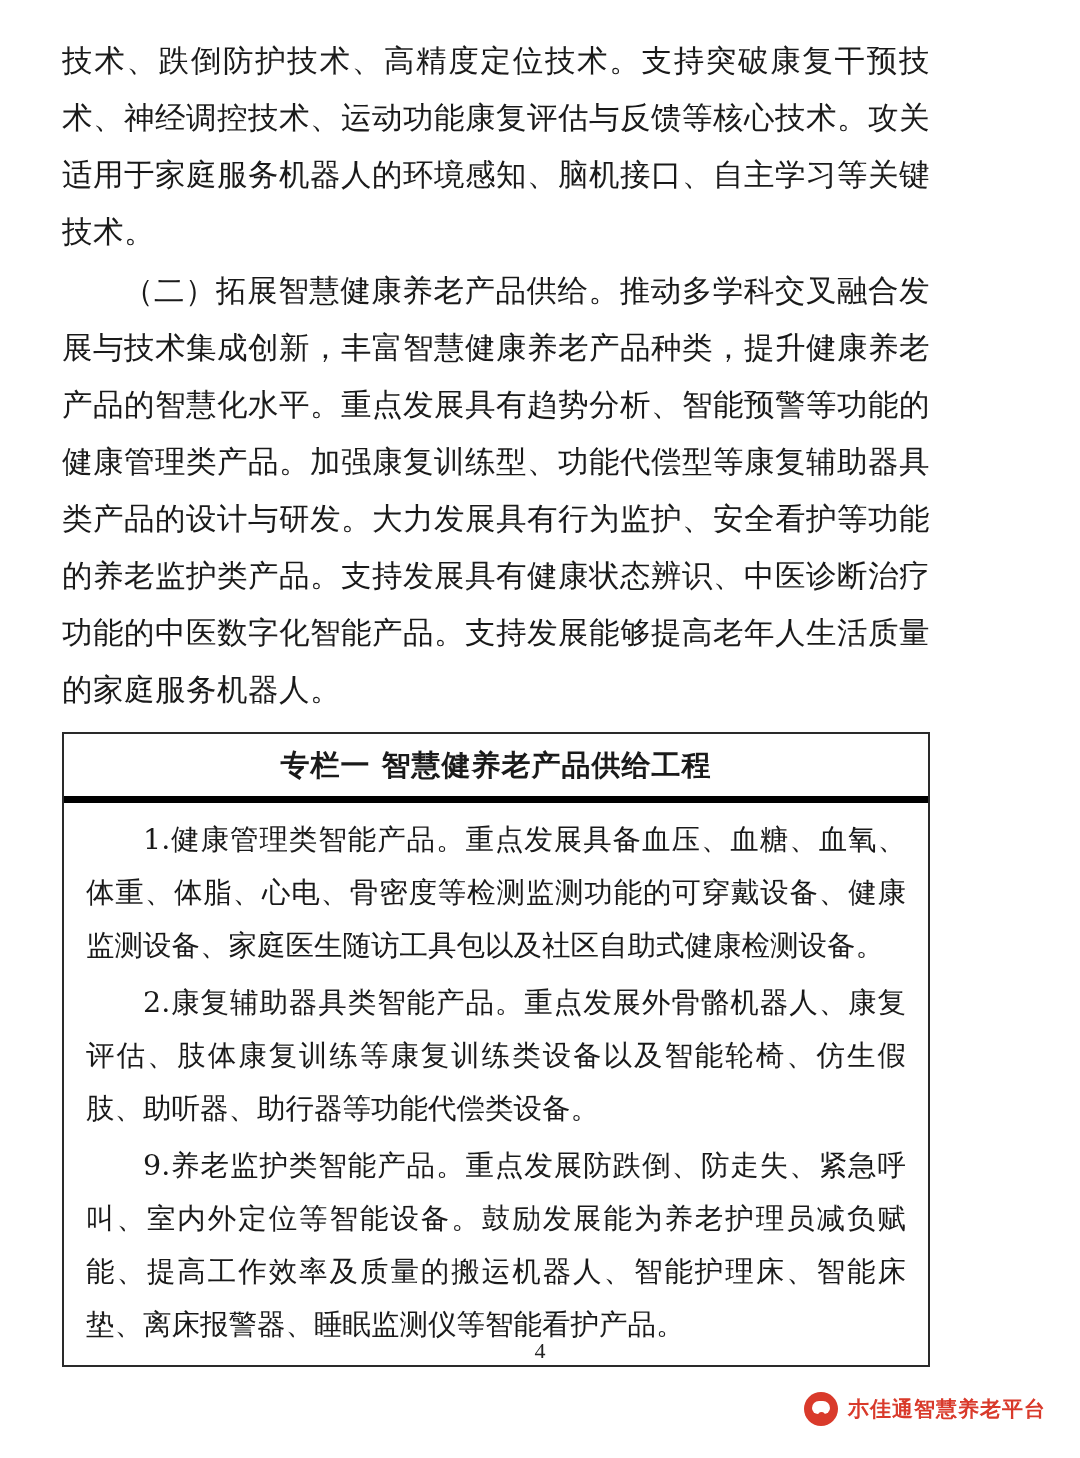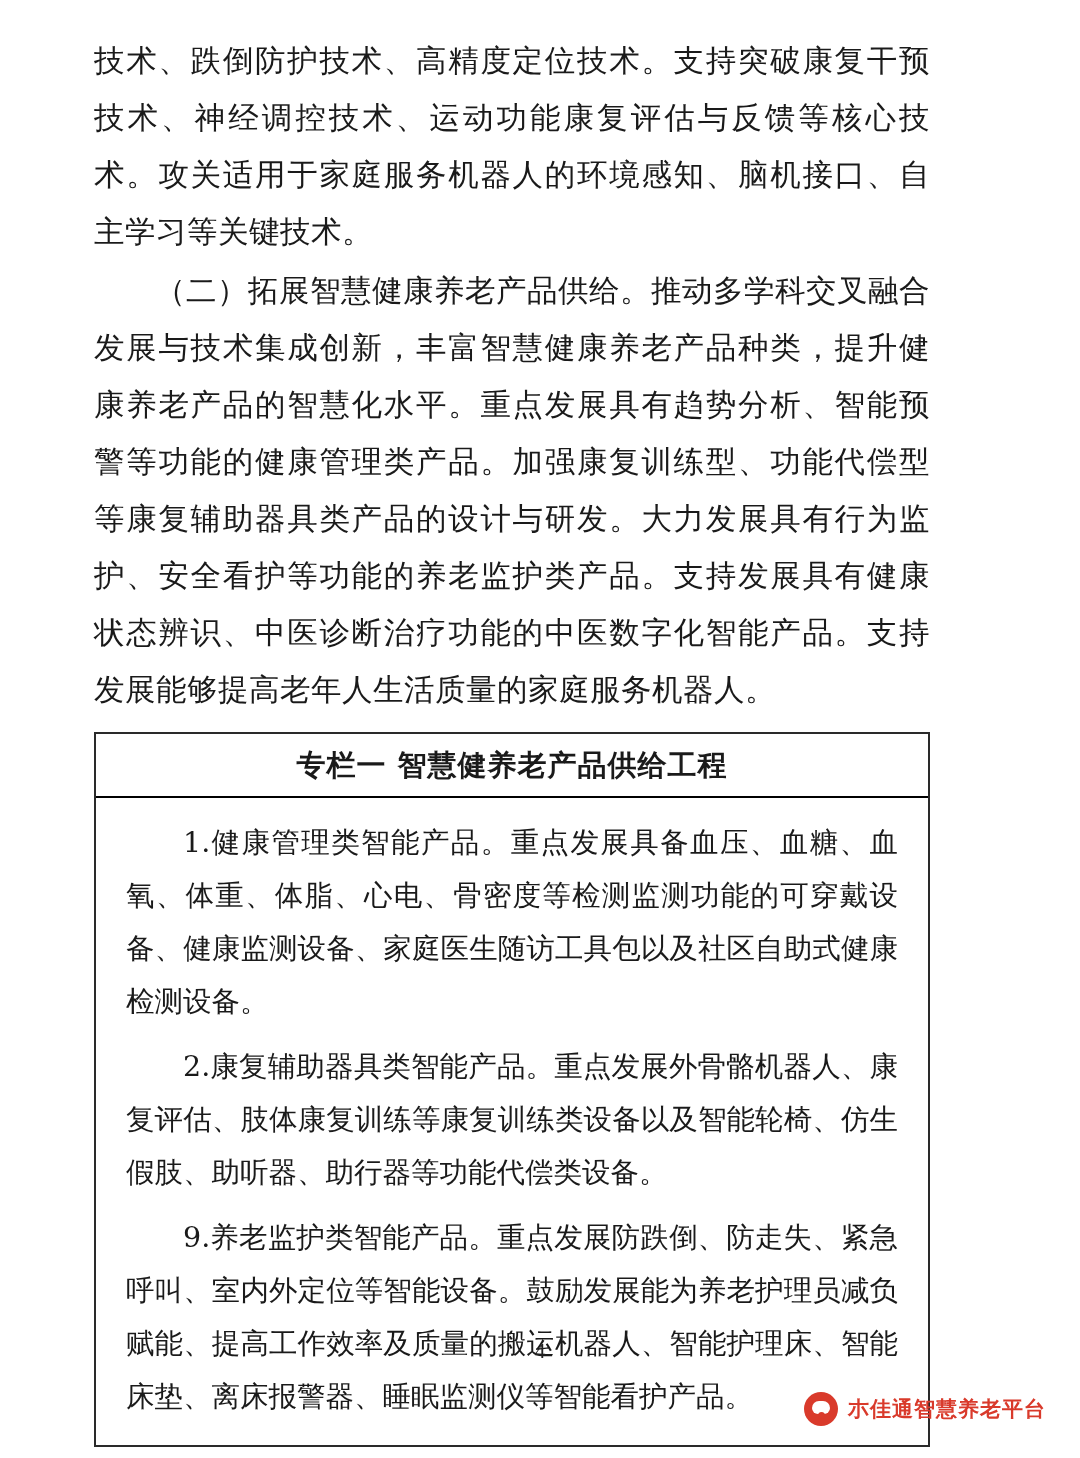--- a/index.html
+++ b/index.html
@@ -14,21 +14,21 @@
     font-family: "DejaVu Serif", "Liberation Serif", serif;
     color: #1a1a1a;
     overflow: hidden;
   }
   .page {
     position: absolute;
     top: 0; left: 0;
     width: 1080px;
     height: 1458px;
     box-sizing: border-box;
-    padding: 32px 150px 0 94px;
+    padding: 32px 150px 0 62px;
   }
   .doc-par {
     font-size: 30.5px;
     line-height: 57px;
     letter-spacing: 0.5px;
     text-align: justify;
     text-justify: inter-character;
     margin: 0 0 2px 0;
     word-break: break-all;
   }
@@ -43,33 +43,33 @@
     border: 2px solid #2a2a2a;
     box-sizing: border-box;
     width: 100%;
     padding: 0;
   }
   .box-title {
     text-align: center;
     font-weight: bold;
     font-size: 29px;
     line-height: 62px;
-    border-bottom: 2px solid #000000;
+    border-bottom: 7px solid #000000;
     letter-spacing: 1px;
   }
   .box-body {
     padding: 6px 18px 10px 18px;
   }
   .box-par {
     font-size: 28.5px;
     line-height: 53px;
     text-align: justify;
     text-justify: inter-character;
     text-indent: 57px;
-    margin: 12px;
+    margin: 4px;
     word-break: break-all;
   }
   .page-number {
     position: absolute;
     left: 0;
     right: 0;
     top: 1338px;
     text-align: center;
     font-size: 22px;
     font-family: "Liberation Serif", serif;

